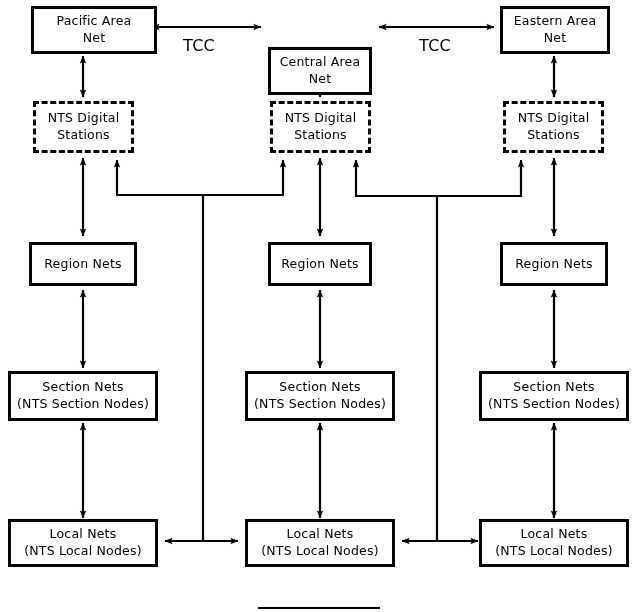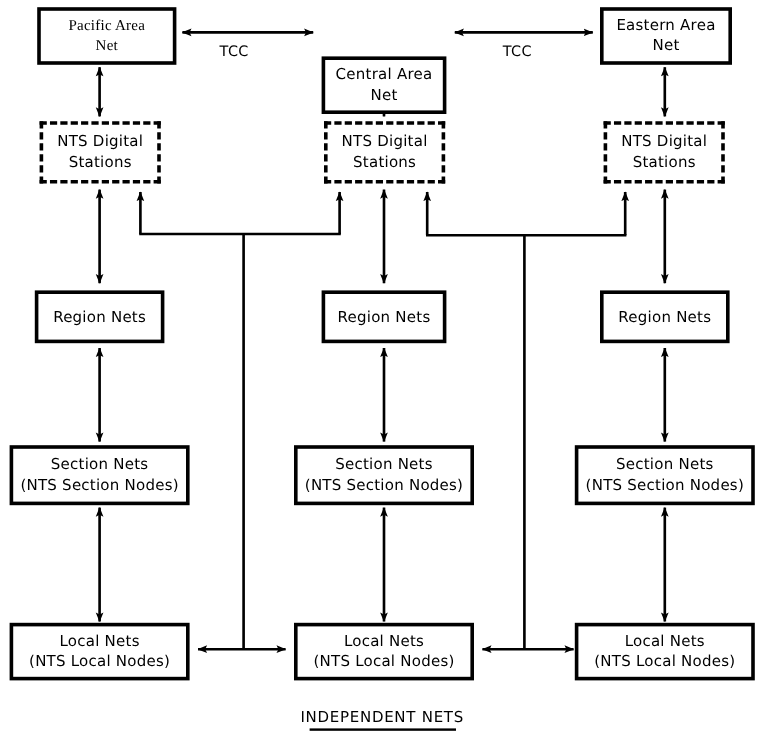--- a/index.html
+++ b/index.html
@@ -46,21 +46,21 @@
     border: 3px dashed #000000;
   }
   .node-line {
     display: block;
     white-space: nowrap;
   }
   .edge-label {
     position: absolute;
     color: #000000;
     font-family: "DejaVu Sans", sans-serif;
-    font-size: 12px;
+    font-size: 16px;
     letter-spacing: 0.3px;
     background: transparent;
     z-index: 6;
     white-space: nowrap;
   }
   .caption {
     position: absolute;
     color: #000000;
     font-family: "DejaVu Sans", sans-serif;
     font-size: 12.5px;
@@ -121,21 +121,21 @@
       <line x1="83" y1="423" x2="83" y2="518" marker-start="url(#arrowStart)" marker-end="url(#arrowEnd)"></line>
       <line x1="320" y1="423" x2="320" y2="518" marker-start="url(#arrowStart)" marker-end="url(#arrowEnd)"></line>
       <line x1="554" y1="423" x2="554" y2="518" marker-start="url(#arrowStart)" marker-end="url(#arrowEnd)"></line>
 
       <line x1="165" y1="541" x2="238" y2="541" marker-start="url(#arrowStart)" marker-end="url(#arrowEnd)"></line>
       <line x1="402" y1="541" x2="478" y2="541" marker-start="url(#arrowStart)" marker-end="url(#arrowEnd)"></line>
 
     </g>
   </svg>
 
-  <div class="node-box" style="left:31px; top:6px; width:116px; height:48px;font-family:Liberation Serif, serif;">
+  <div class="node-box" style="left:31px; top:6px; width:126px; height:48px;">
     <span class="node-line">Pacific Area</span>
     <span class="node-line">Net</span>
   </div>
 
   <div class="node-box" style="left:268px; top:6px; width:104px; height:48px;margin-top:41px;">
     <span class="node-line">Central Area</span>
     <span class="node-line">Net</span>
   </div>
 
   <div class="node-box" style="left:500px; top:6px; width:110px; height:48px;text-align:center;">
@@ -196,16 +196,15 @@
   <div class="node-box" style="left:245px; top:519px; width:150px; height:48px;">
     <span class="node-line">Local Nets</span>
     <span class="node-line">(NTS Local Nodes)</span>
   </div>
 
   <div class="node-box" style="left:479px; top:519px; width:150px; height:48px;">
     <span class="node-line">Local Nets</span>
     <span class="node-line">(NTS Local Nodes)</span>
   </div>
 
-  <div class="caption" style="left:0px; top:590px; width:637px;">INDEPENDENT NETS</div>
   <div class="caption-underline" style="left:258px; top:607px; width:122px;"></div>
 
 </div>
 
 </body></html>

